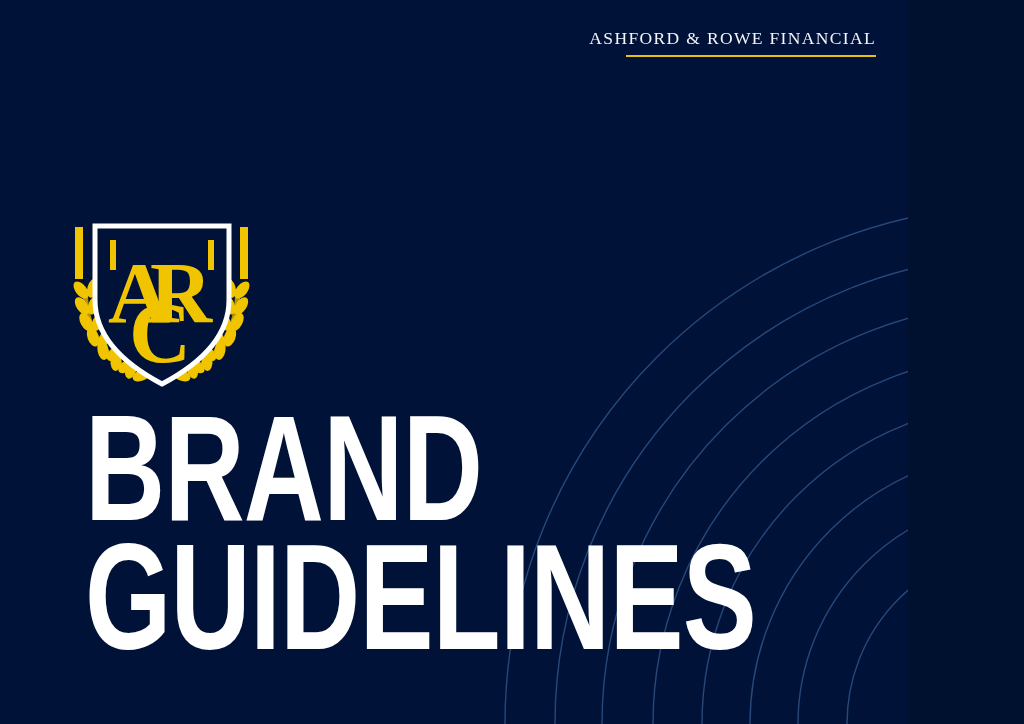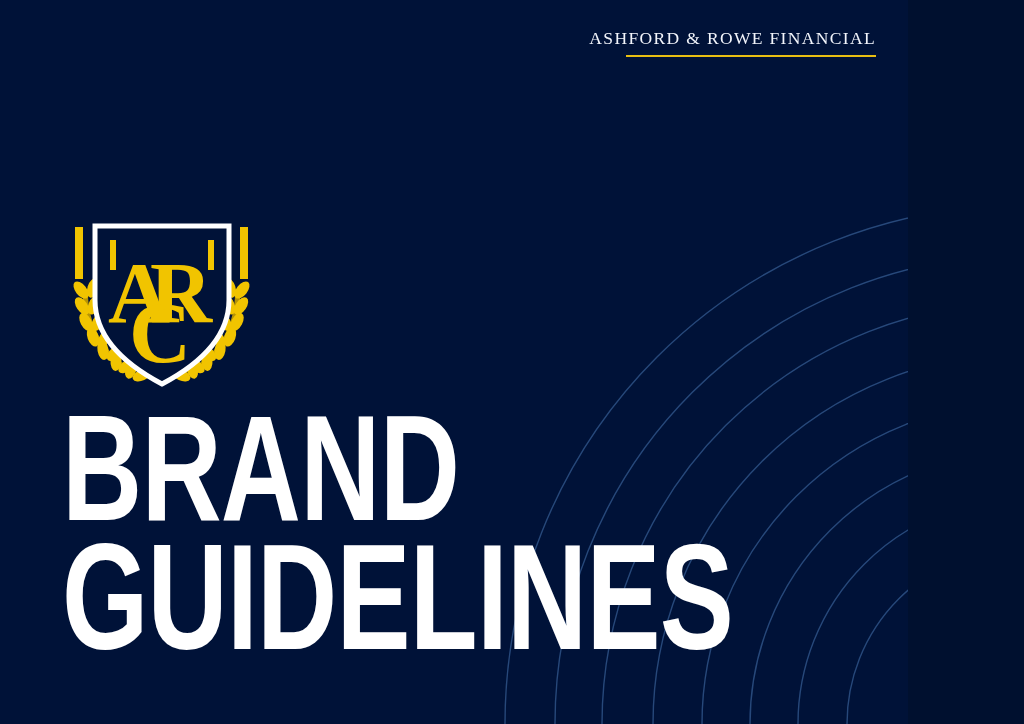--- a/index.html
+++ b/index.html
@@ -55,21 +55,21 @@
     position: absolute;
     left: 62px;
     top: 214px;
     width: 200px;
     height: 182px;
   }
 
   
   #title-block {
     position: absolute;
-    left: 62px;
+    left: 85px;
     top: 404px;
     width: 560px;
   }
   #title-block .title-line {
     display: block;
     color: #ffffff;
     font-family: "Liberation Sans Narrow", "Liberation Sans", sans-serif;
     font-weight: 700;
     font-size: 150px;
     line-height: 0.86;

